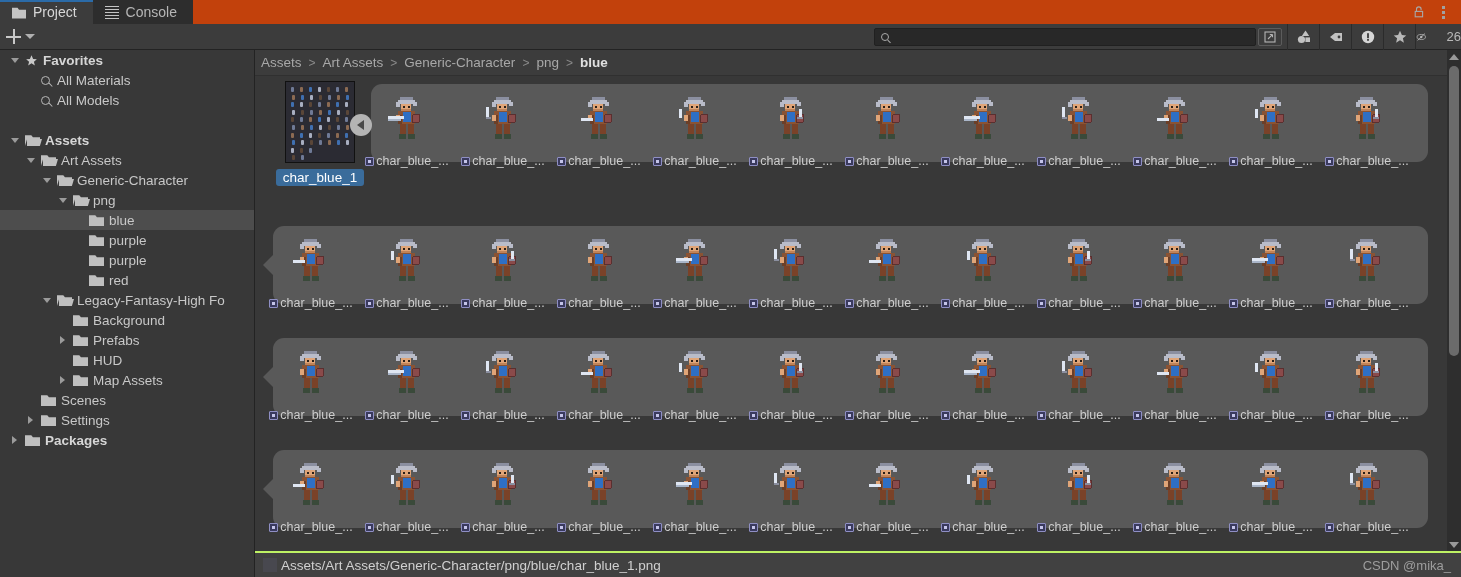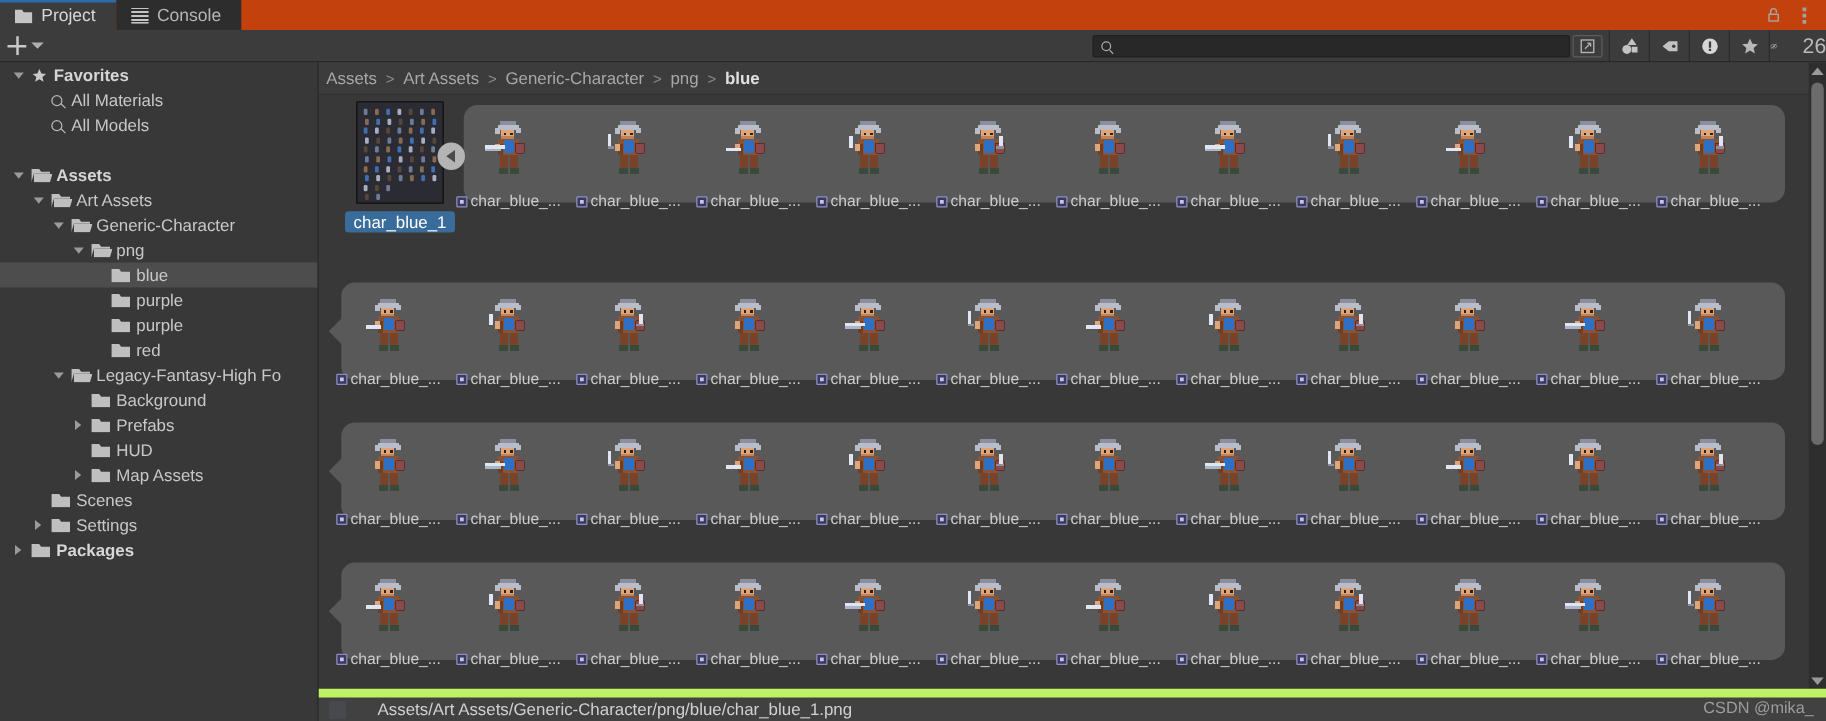--- a/index.html
+++ b/index.html
@@ -89,21 +89,21 @@
   }
   .search-input::placeholder { color: #6e6e6e; }
   .tb-btn {
     width: 32px; height: 26px; display: flex; align-items: center; justify-content: center;
     border-left: 1px solid #2b2b2b; cursor: pointer;
   }
   .tb-btn.framed {
     width: 24px; height: 18px; border: 1px solid #5c5c5c; border-radius: 2px;
     background: #3c3c3c; margin-left: 2px; margin-right: 5px;
   }
-  .badge-count { color: #b9b9b9; font-size: 17px; margin-left: 18px; }
+  .badge-count { color: #b9b9b9; font-size: 13px; margin-left: 18px; }
 
   
   .sidebar {
     position: absolute; left: 0; top: 50px; width: 255px; height: 527px;
     background: #383838; border-right: 1px solid #232323; overflow: hidden;
   }
   .trow {
     height: 20px; display: flex; align-items: center; gap: 5px;
     font-size: 13.5px; color: #c8c8c8; white-space: nowrap; cursor: default;
     padding-right: 4px;
@@ -236,22 +236,22 @@
     border-top: 6px solid #9a9a9a;
   }
   .sc-thumb {
     position: absolute; left: 2px; top: 16px; width: 10px; height: 290px;
     background: #6b6b6b; border-radius: 5px; cursor: pointer;
   }
 
   
   .statusbar {
     position: absolute; left: 255px; bottom: 0; width: 1206px; height: 26px;
-    background: #414141; border-top: 7px solid #bef264;
-    display: flex; align-items: center; padding-left: 8px; gap: 25px;
+    background: #414141; border-top: 2px solid #bef264;
+    display: flex; align-items: center; padding-left: 8px; gap: 4px;
     font-size: 13.5px; color: #d0d0d0;
   }
   .tiny-sheet {
     width: 14px; height: 14px; background: #4a4a52; position: relative; flex: none;
     opacity: .85;
   }
   .watermark {
     position: absolute; right: 10px; bottom: 4px; font-size: 13px;
     color: #9d9d9d; display: flex; align-items: center; gap: 3px;
     font-family: "Liberation Sans", sans-serif;

